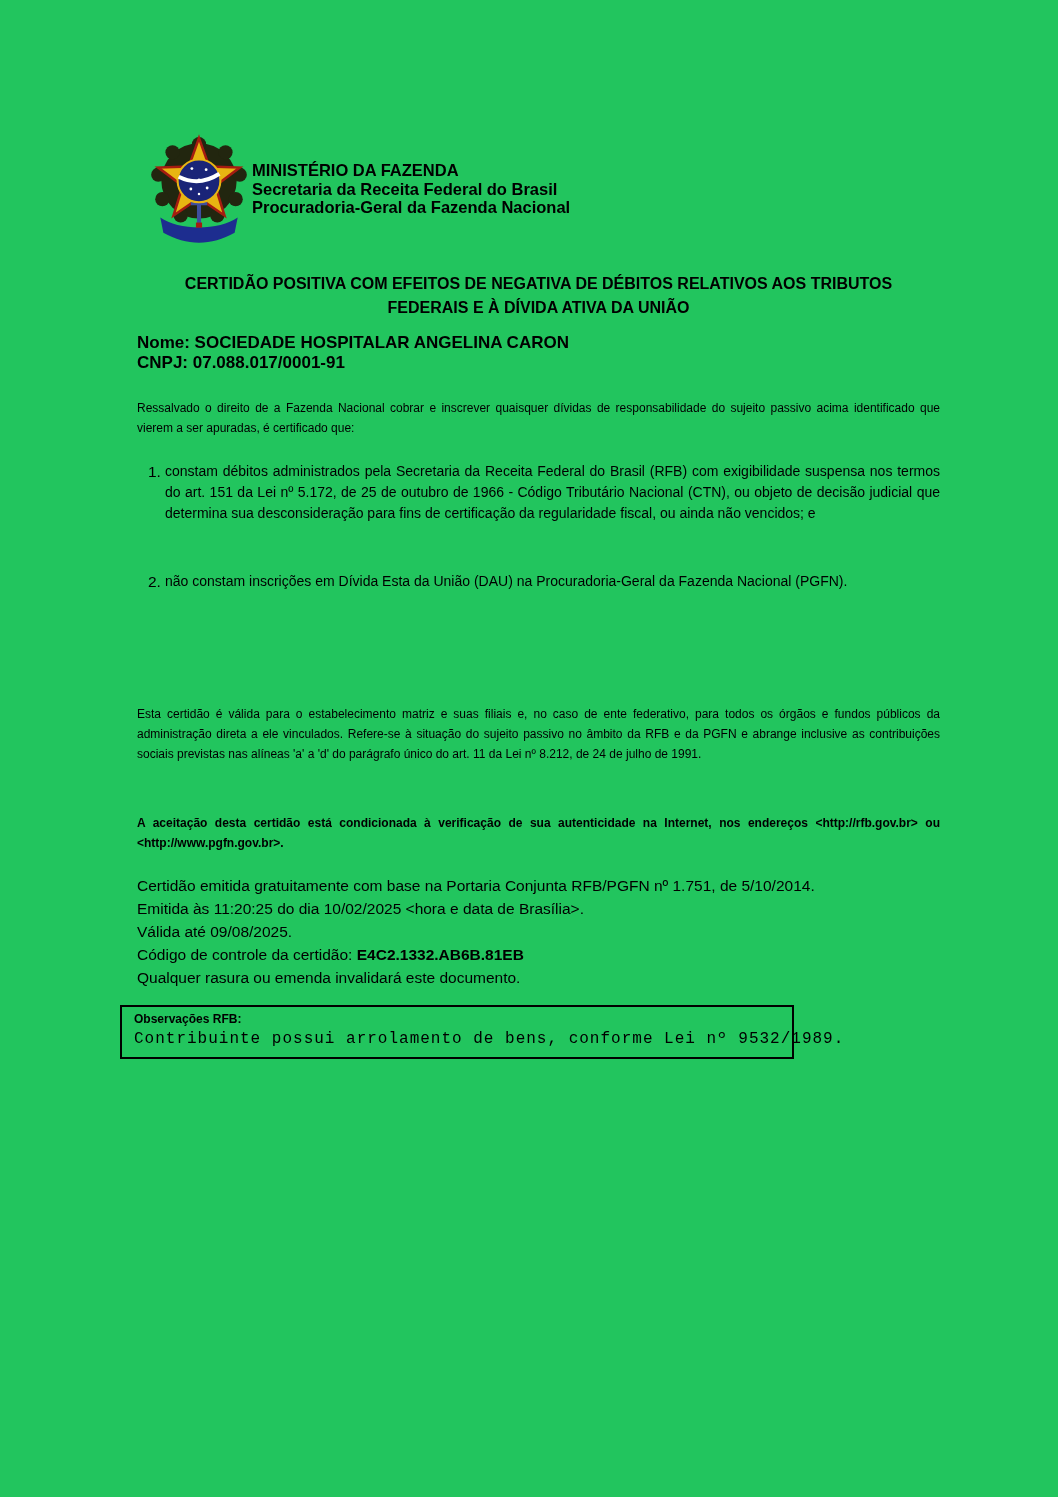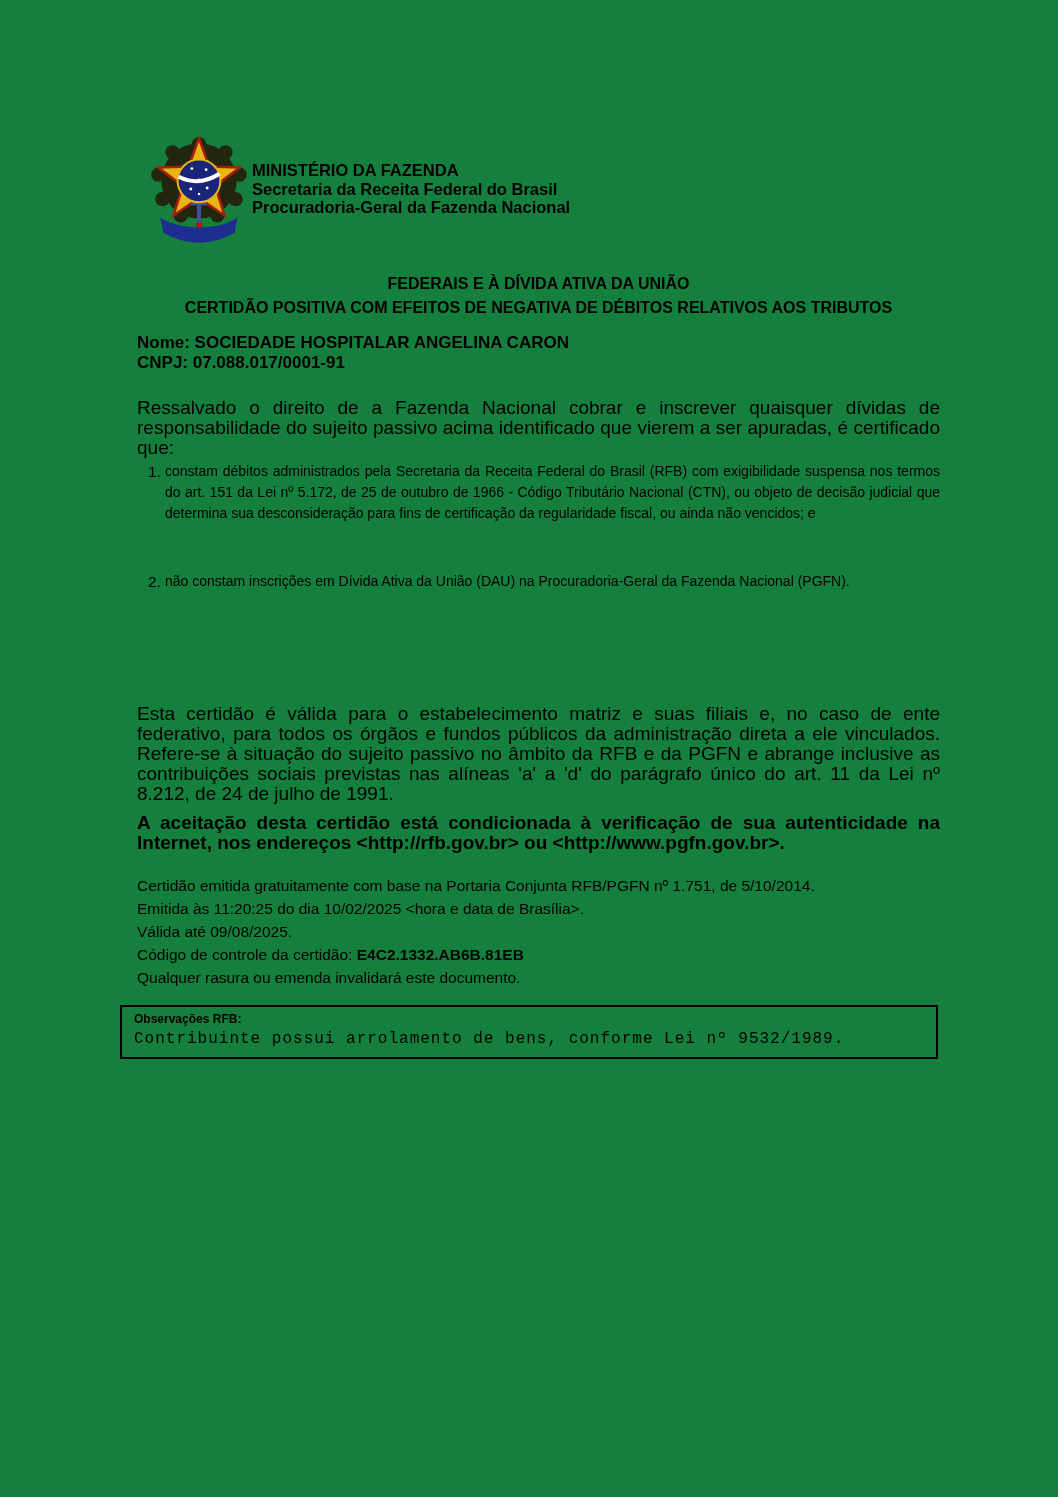--- a/index.html
+++ b/index.html
@@ -1,35 +1,35 @@
 <!DOCTYPE html>
 <html><head>
 <meta charset="utf-8">
 <style>
   * { margin: 0; padding: 0; box-sizing: border-box; }
   html, body { background: #ffffff; }
   .page {
     position: relative;
     width: 1058px;
     height: 1497px;
-    background: #15803d;
+    background: #22c55e;
     font-family: "Liberation Sans", sans-serif;
     color: #000000;
     overflow: hidden;
   }
   .abs { position: absolute; }
   .emblem { left: 147px; top: 134px; width: 104px; height: 112px; }
   .header-text { left: 252px; top: 161px; }
   .hdr-line { font-weight: bold; font-size: 16.5px; line-height: 18.5px; white-space: nowrap; }
   .title-block { left: 137px; top: 272px; width: 803px; text-align: center; }
   .title-line { font-weight: bold; font-size: 16px; line-height: 24px; }
   .subject-block { left: 137px; top: 333px; width: 803px; }
   .subject-line { font-weight: bold; font-size: 17px; line-height: 20px; }
   .para {
-    font-size: 19px;
+    font-size: 12px;
     line-height: 20px;
     text-align: justify;
     width: 803px;
     left: 137px;
   }
   .list-item { left: 137px; width: 803px; display: flex; }
   .li-num {
     flex: 0 0 28px;
     padding-left: 11px;
     font-size: 15.5px;
@@ -38,21 +38,21 @@
   .li-text {
     flex: 1;
     font-size: 14px;
     line-height: 21px;
     text-align: justify;
   }
   .issuance { left: 137px; top: 874px; width: 803px; }
   .iss-line { font-size: 15.5px; line-height: 23px; }
   .iss-code { font-weight: bold; text-align: right; }
   .obs-box {
-    left: 120px; top: 1005px; width: 818px; height: 54px;
+    left: 120px; top: 1005px; width: 674px; height: 54px;
     border: 2px solid #000000;
     padding: 4px 12px 0 12px;
   }
   .obs-label { font-size: 12px; font-weight: bold; line-height: 16px; }
   .obs-text {
     font-family: "Liberation Mono", monospace;
     font-size: 16px;
     letter-spacing: 1px;
     line-height: 24px;
     white-space: nowrap;
@@ -104,39 +104,39 @@
     </g>
   </svg>
 
   <div class="abs header-text">
     <div class="hdr-line">MINISTÉRIO DA FAZENDA</div>
     <div class="hdr-line">Secretaria da Receita Federal do Brasil</div>
     <div class="hdr-line">Procuradoria-Geral da Fazenda Nacional</div>
   </div>
 
   <div class="abs title-block">
+    <div class="title-line">CERTIDÃO POSITIVA COM EFEITOS DE NEGATIVA DE DÉBITOS RELATIVOS AOS TRIBUTOS</div>
     <div class="title-line">FEDERAIS E À DÍVIDA ATIVA DA UNIÃO</div>
-    <div class="title-line">CERTIDÃO POSITIVA COM EFEITOS DE NEGATIVA DE DÉBITOS RELATIVOS AOS TRIBUTOS</div>
   </div>
 
   <div class="abs subject-block">
     <div class="subject-line">Nome: SOCIEDADE HOSPITALAR ANGELINA CARON</div>
     <div class="subject-line">CNPJ: 07.088.017/0001-91</div>
   </div>
 
   <div class="abs para" style="top:398px;">Ressalvado o direito de a Fazenda Nacional cobrar e inscrever quaisquer dívidas de responsabilidade do sujeito passivo acima identificado que vierem a ser apuradas, é certificado que:</div>
 
   <div class="abs list-item" style="top:461px;">
     <span class="li-num">1.</span>
     <div class="li-text">constam débitos administrados pela Secretaria da Receita Federal do Brasil (RFB) com exigibilidade suspensa nos termos do art. 151 da Lei nº 5.172, de 25 de outubro de 1966 - Código Tributário Nacional (CTN), ou objeto de decisão judicial que determina sua desconsideração para fins de certificação da regularidade fiscal, ou ainda não vencidos; e</div>
   </div>
 
   <div class="abs list-item" style="top:571px;">
     <span class="li-num">2.</span>
-    <div class="li-text">não constam inscrições em Dívida Ativa da União (DAU) na Procuradoria-Geral da Fazenda Nacional (PGFN).</div>
+    <div class="li-text">não constam inscrições em Dívida Esta da União (DAU) na Procuradoria-Geral da Fazenda Nacional (PGFN).</div>
   </div>
 
 
   <div class="abs para" style="top:704px;">Esta certidão é válida para o estabelecimento matriz e suas filiais e, no caso de ente federativo, para todos os órgãos e fundos públicos da administração direta a ele vinculados. Refere-se à situação do sujeito passivo no âmbito da RFB e da PGFN e abrange inclusive as contribuições sociais previstas nas alíneas 'a' a 'd' do parágrafo único do art. 11 da Lei nº 8.212, de 24 de julho de 1991.</div>
 
   <div class="abs para" style="top:813px;font-weight:bold;">A aceitação desta certidão está condicionada à verificação de sua autenticidade na Internet, nos endereços &lt;http://rfb.gov.br&gt; ou &lt;http://www.pgfn.gov.br&gt;.</div>
 
   <div class="abs issuance">
     <div class="iss-line">Certidão emitida gratuitamente com base na Portaria Conjunta RFB/PGFN nº 1.751, de 5/10/2014.</div>
     <div class="iss-line">Emitida às 11:20:25 do dia 10/02/2025 &lt;hora e data de Brasília&gt;.</div>

